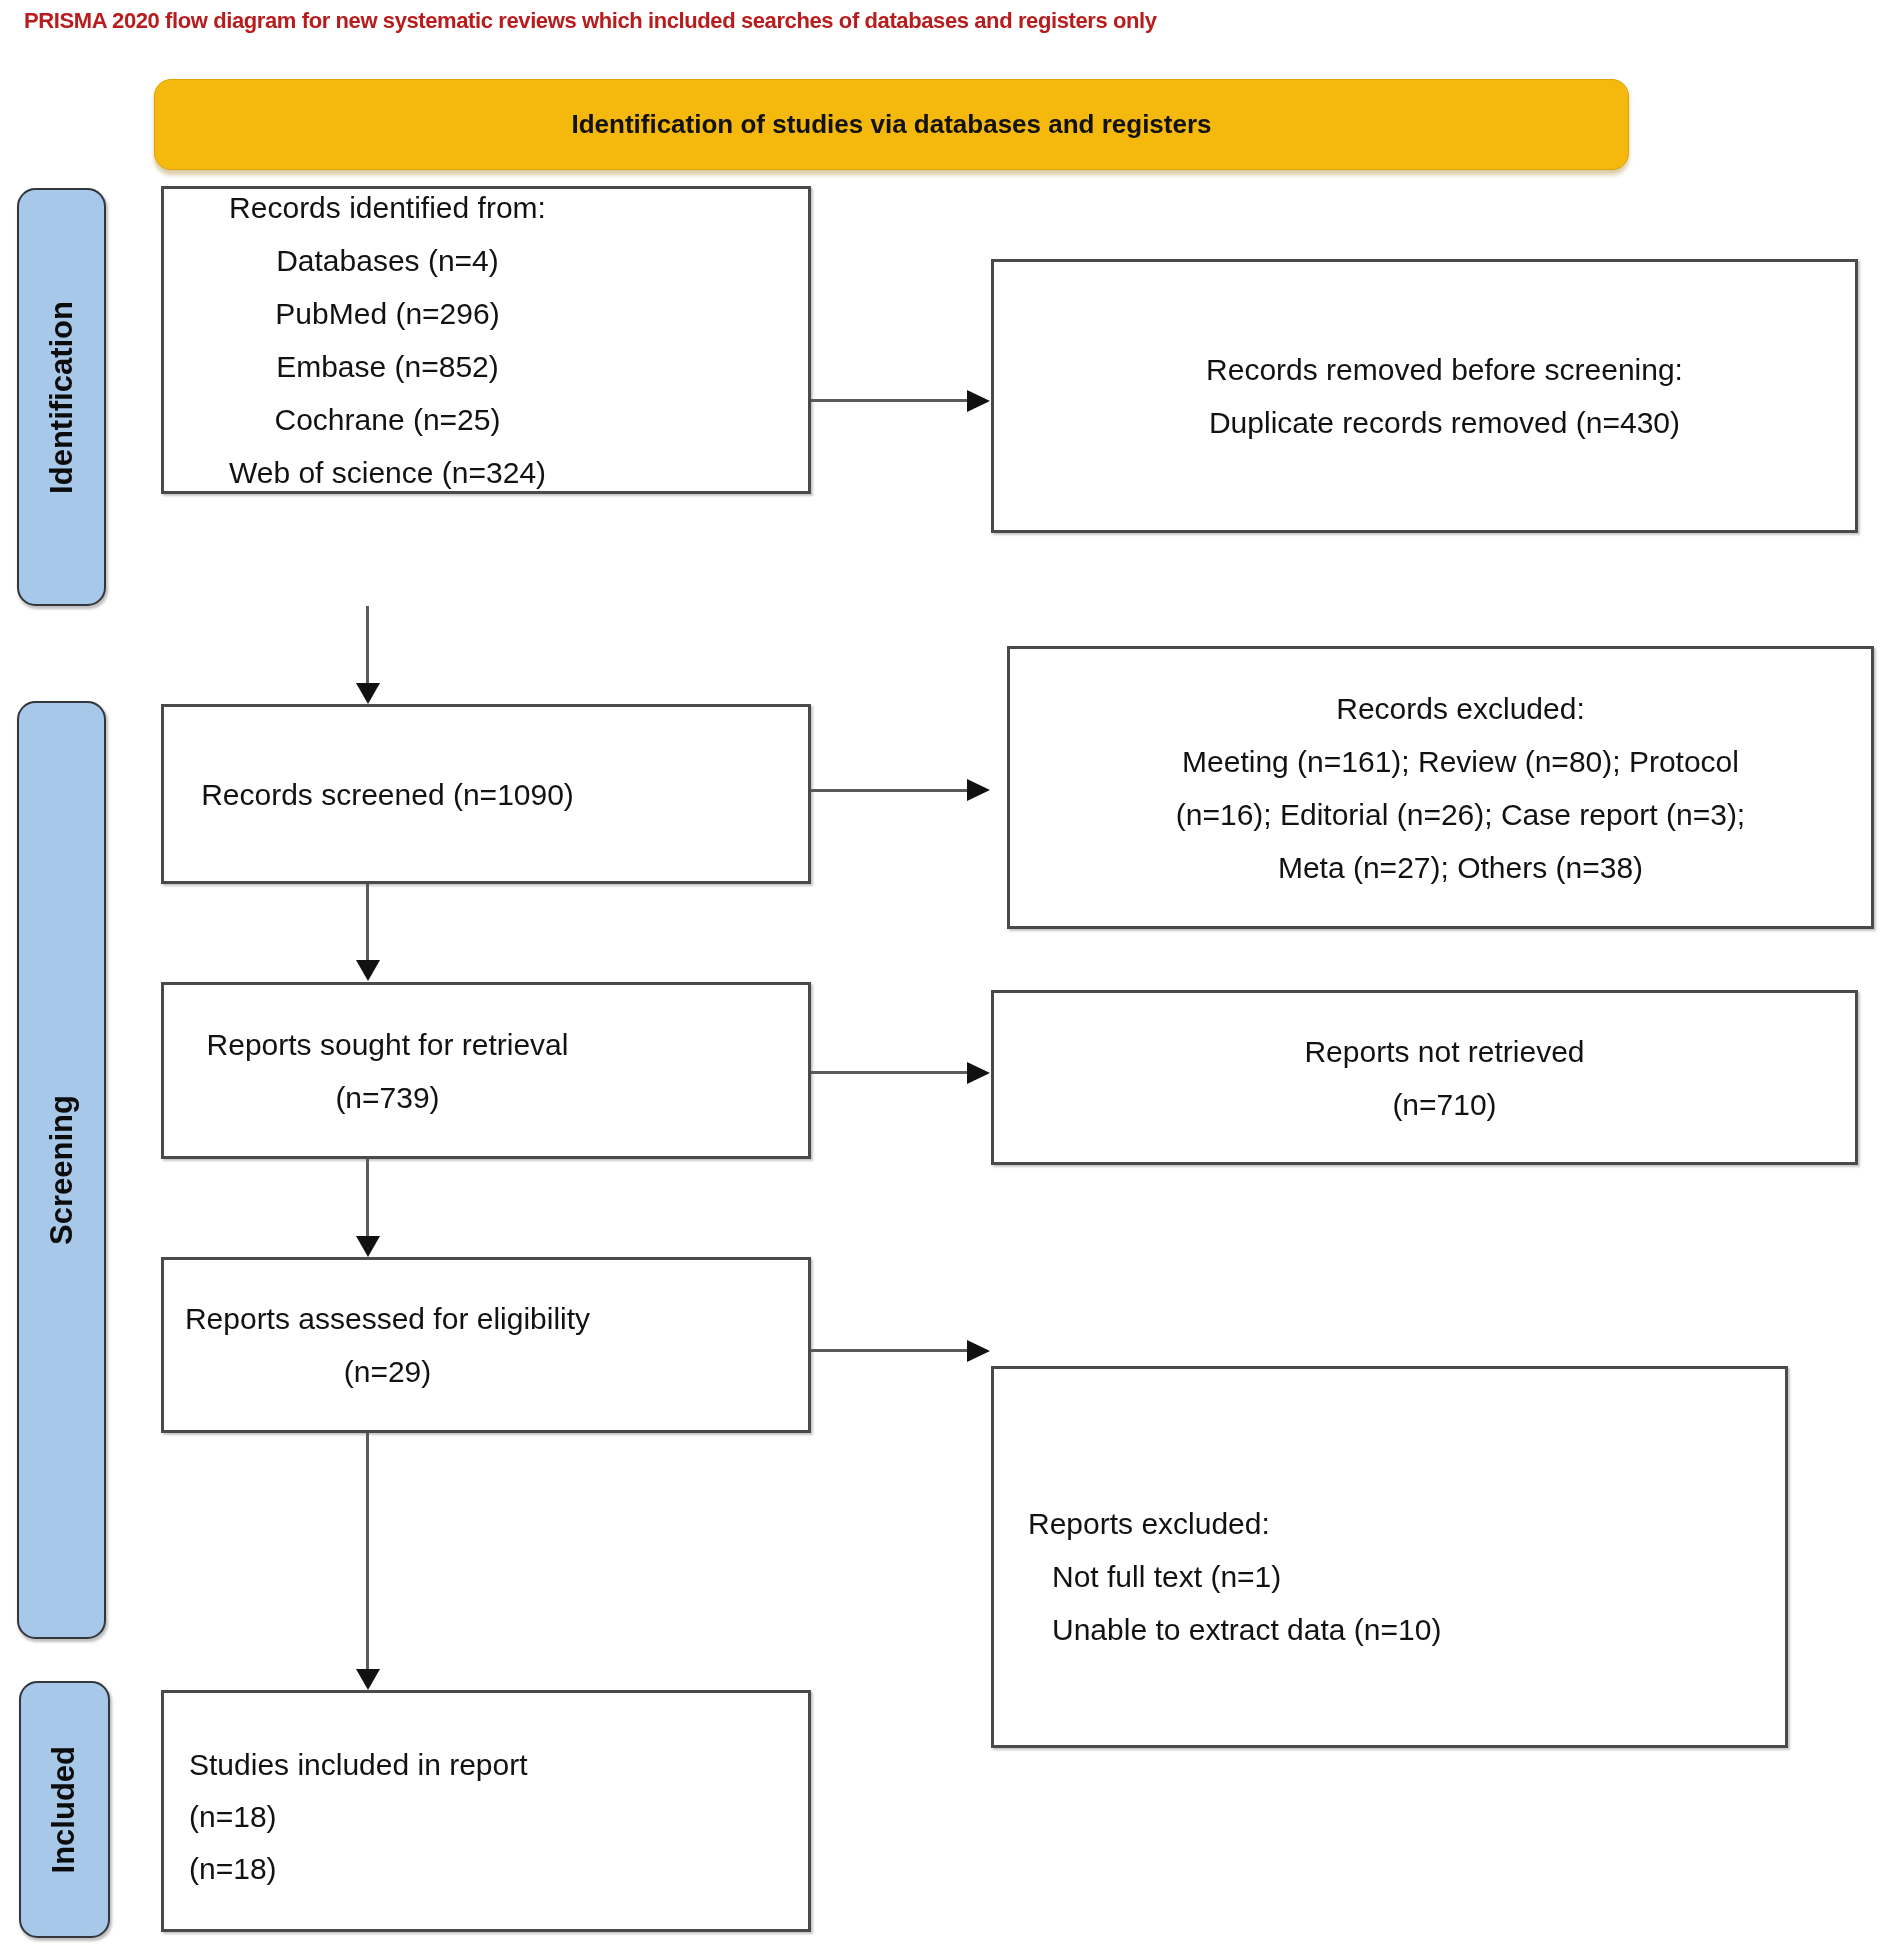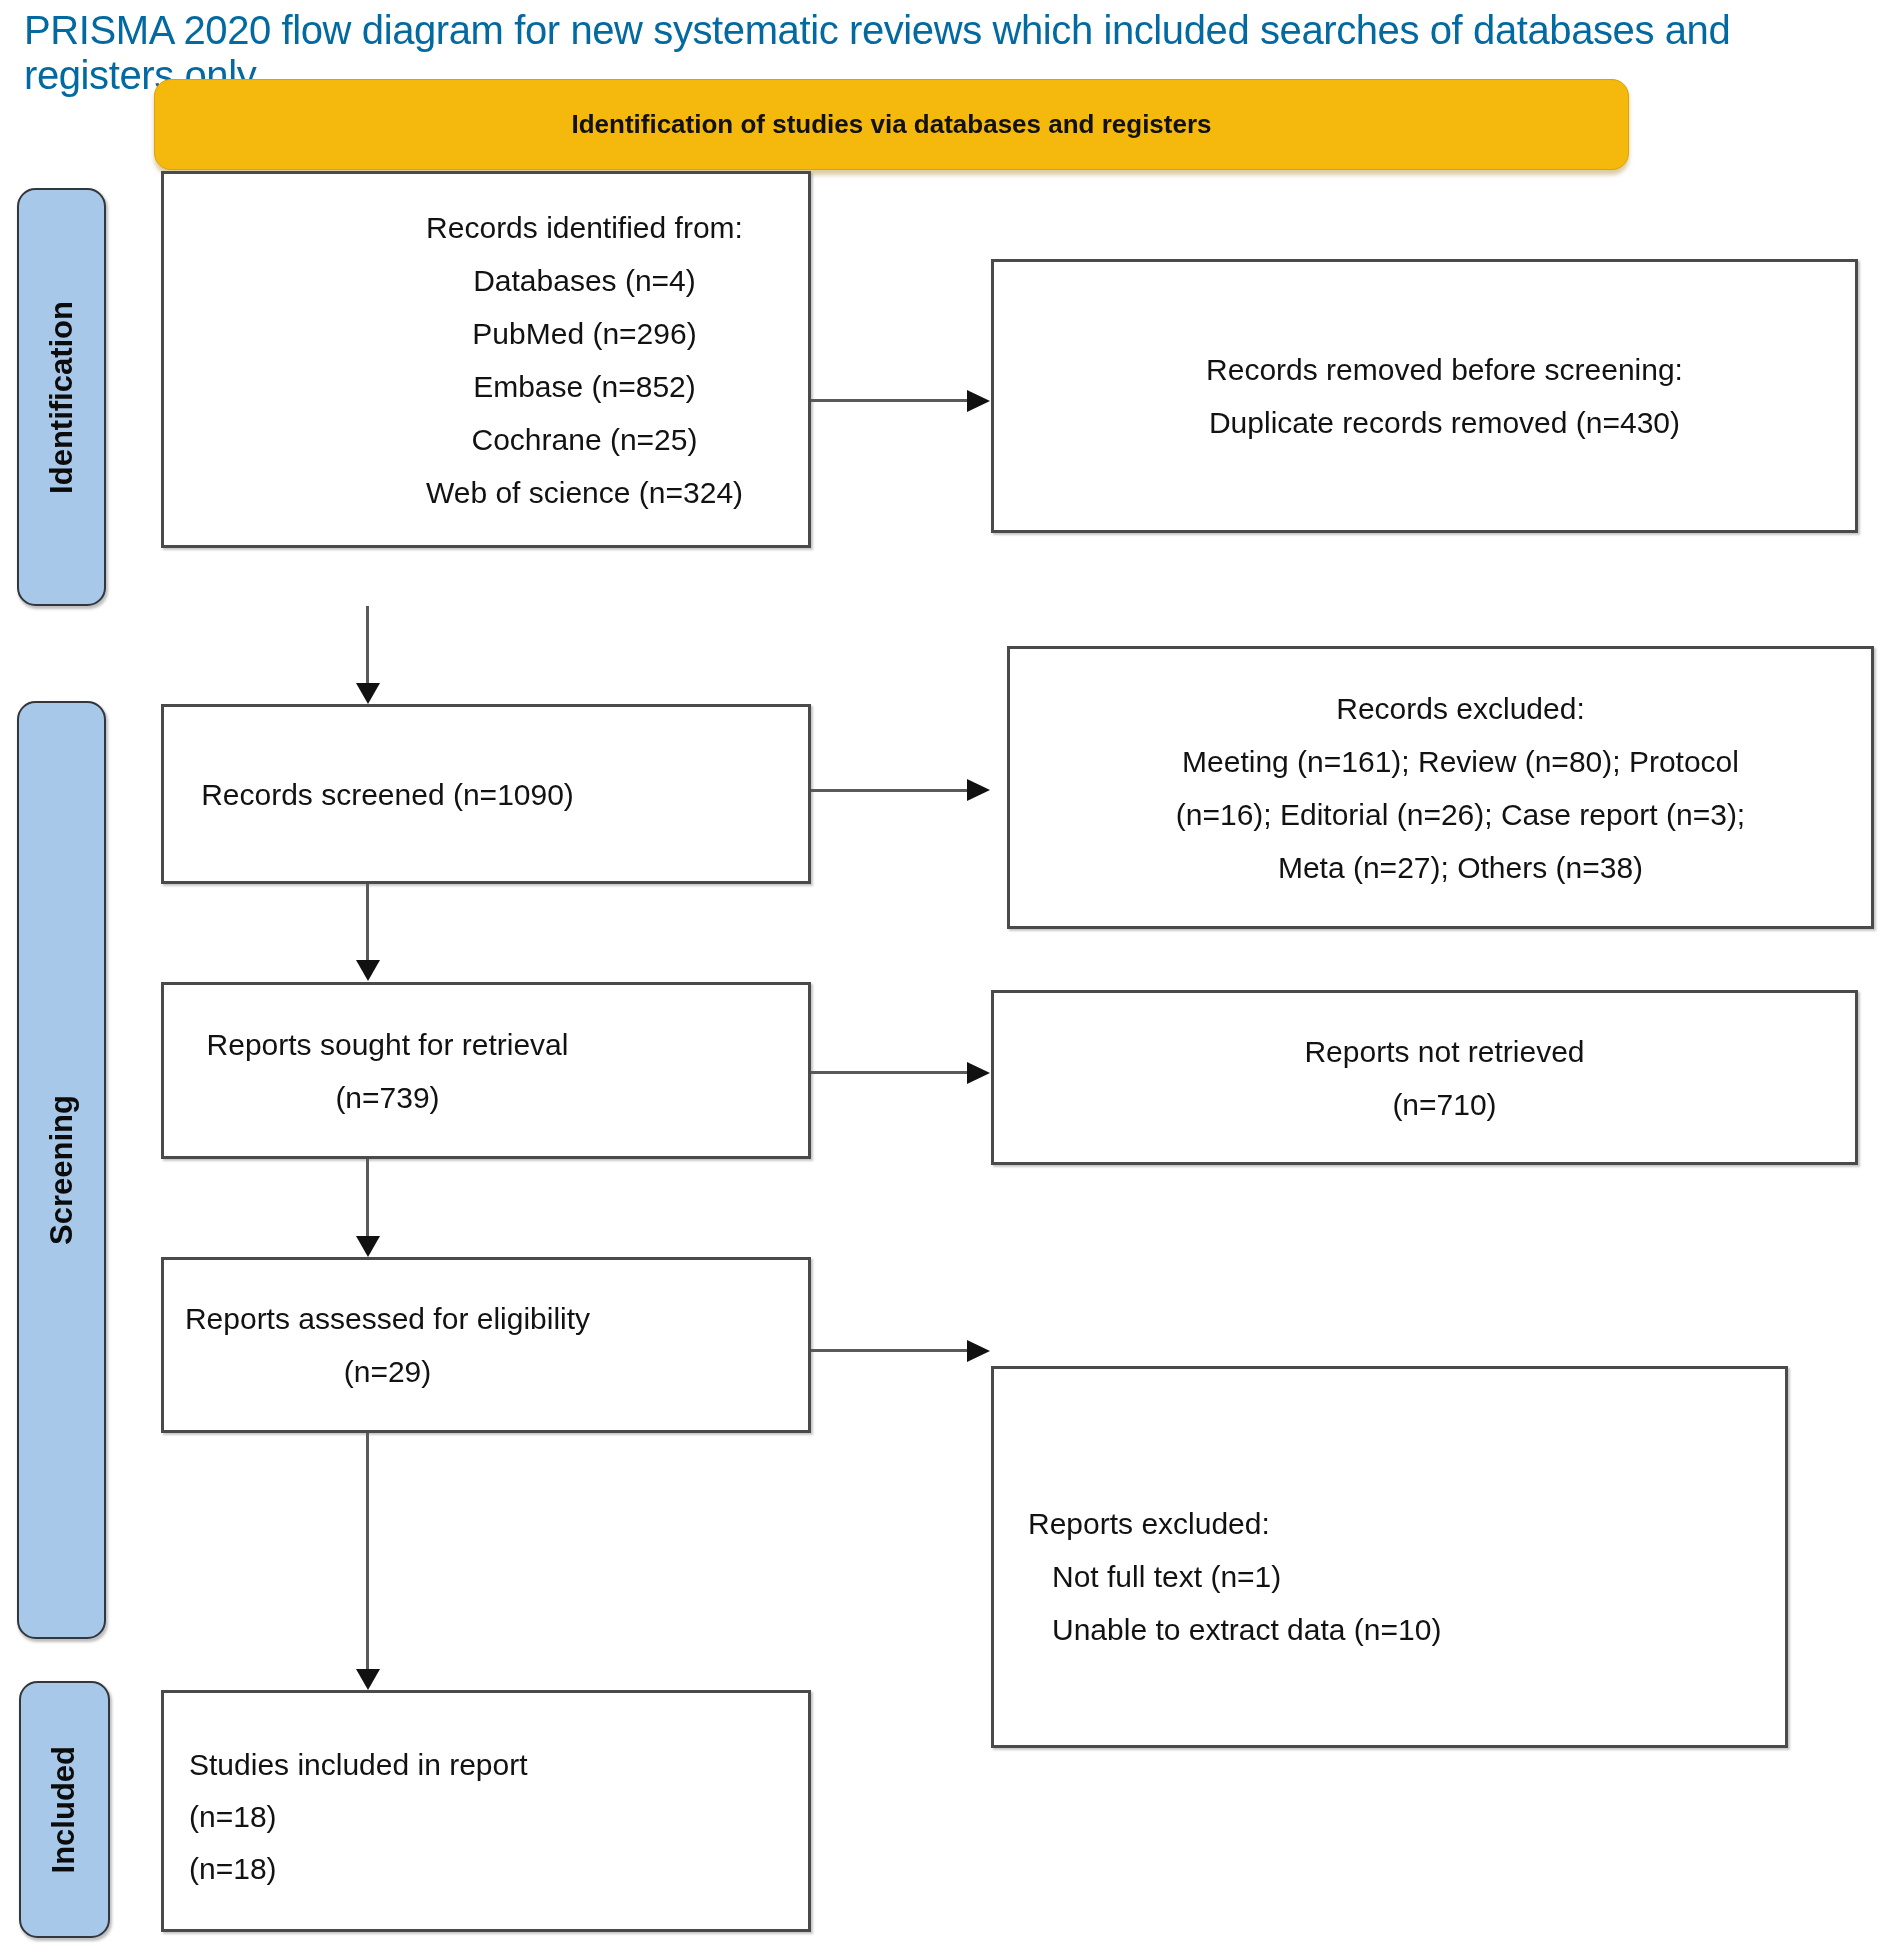--- a/index.html
+++ b/index.html
@@ -1,20 +1,20 @@
 <!DOCTYPE html>
 <html style="--banner-bg: #F5B80C; --banner-border: #DDA305; --stage-bg: #A8C8EA; --stage-border: #33373B; --box-border: #4A4A4A; --arrow-line: #5A5A5A; --arrow-head: #111111;font-size:15px"><head>
 <meta charset="utf-8">
 <style>
   html,body{margin:0;padding:0;background:#ffffff;}
   #page{position:relative;width:1894px;height:1956px;background:#ffffff;overflow:hidden;
         font-family:"Liberation Sans","DejaVu Sans",sans-serif;color:#121212;}
 
-  #title{position:absolute;left:24px;top:7.5px;width:1860px;font-size:40px;font-weight:normal;
-         color:#0369a1;letter-spacing:-0.4px;}
+  #title{position:absolute;left:24px;top:7.5px;width:1860px;font-size:22px;font-weight:bold;
+         color:#b91c1c;letter-spacing:-0.4px;}
 
   #banner{position:absolute;left:154px;top:79px;width:1475px;height:91px;box-sizing:border-box;
           background:var(--banner-bg,#F5B80C);border:1.9px solid var(--banner-border,#DDA305);
           border-radius:17px;box-shadow:0 4.7px 4.7px rgba(150,110,0,.35);
           display:flex;align-items:center;justify-content:center;
           font-size:26px;font-weight:bold;color:#111;}
 
   .stage{position:absolute;left:17px;width:89px;box-sizing:border-box;
          background:var(--stage-bg,#A8C8EA);border:2.8px solid var(--stage-border,#33373B);
          border-radius:18.6px;display:flex;align-items:center;justify-content:center;
@@ -28,21 +28,21 @@
   .node{position:absolute;background:#ffffff;border:3.7px solid var(--box-border,#4A4A4A);
         box-sizing:border-box;display:flex;flex-direction:column;justify-content:center;
         font-size:30px;line-height:53px;box-shadow:1.9px 1.9px 1.9px rgba(130,130,130,.45);}
   .node .l{display:block;}
   .center-narrow{align-items:flex-start;}
   .center-narrow .l{width:447px;text-align:center;}
   .center-full{align-items:center;text-align:center;padding-left:40px;}
   .left-align{align-items:flex-start;text-align:left;}
   .indent{padding-left:24px;}
 
-  #box-records-identified{left:161px;top:171px;width:650px;height:377px;align-items:flex-end;}
+  #box-records-identified{left:161px;top:186px;width:650px;height:308px;}
   #box-records-removed{left:991px;top:259px;width:867px;height:274px;}
   #box-records-screened{left:161px;top:704px;width:650px;height:180px;}
   #box-records-excluded{left:991px;top:646px;width:867px;height:283px;margin-left:16px;}
   #box-reports-sought{left:161px;top:982px;width:650px;height:177px;}
   #box-reports-not-retrieved{left:991px;top:990px;width:867px;height:175px;}
   #box-reports-assessed{left:161px;top:1257px;width:650px;height:176px;}
   #box-reports-excluded{left:991px;top:1320px;width:797px;height:382px;
                         padding:39px 28px 0 34px;margin-top:46px;}
   #box-studies-included{left:161px;top:1690px;width:650px;height:242px;
                         padding:11.2px 18.6px 0 25px;line-height:52px;}

